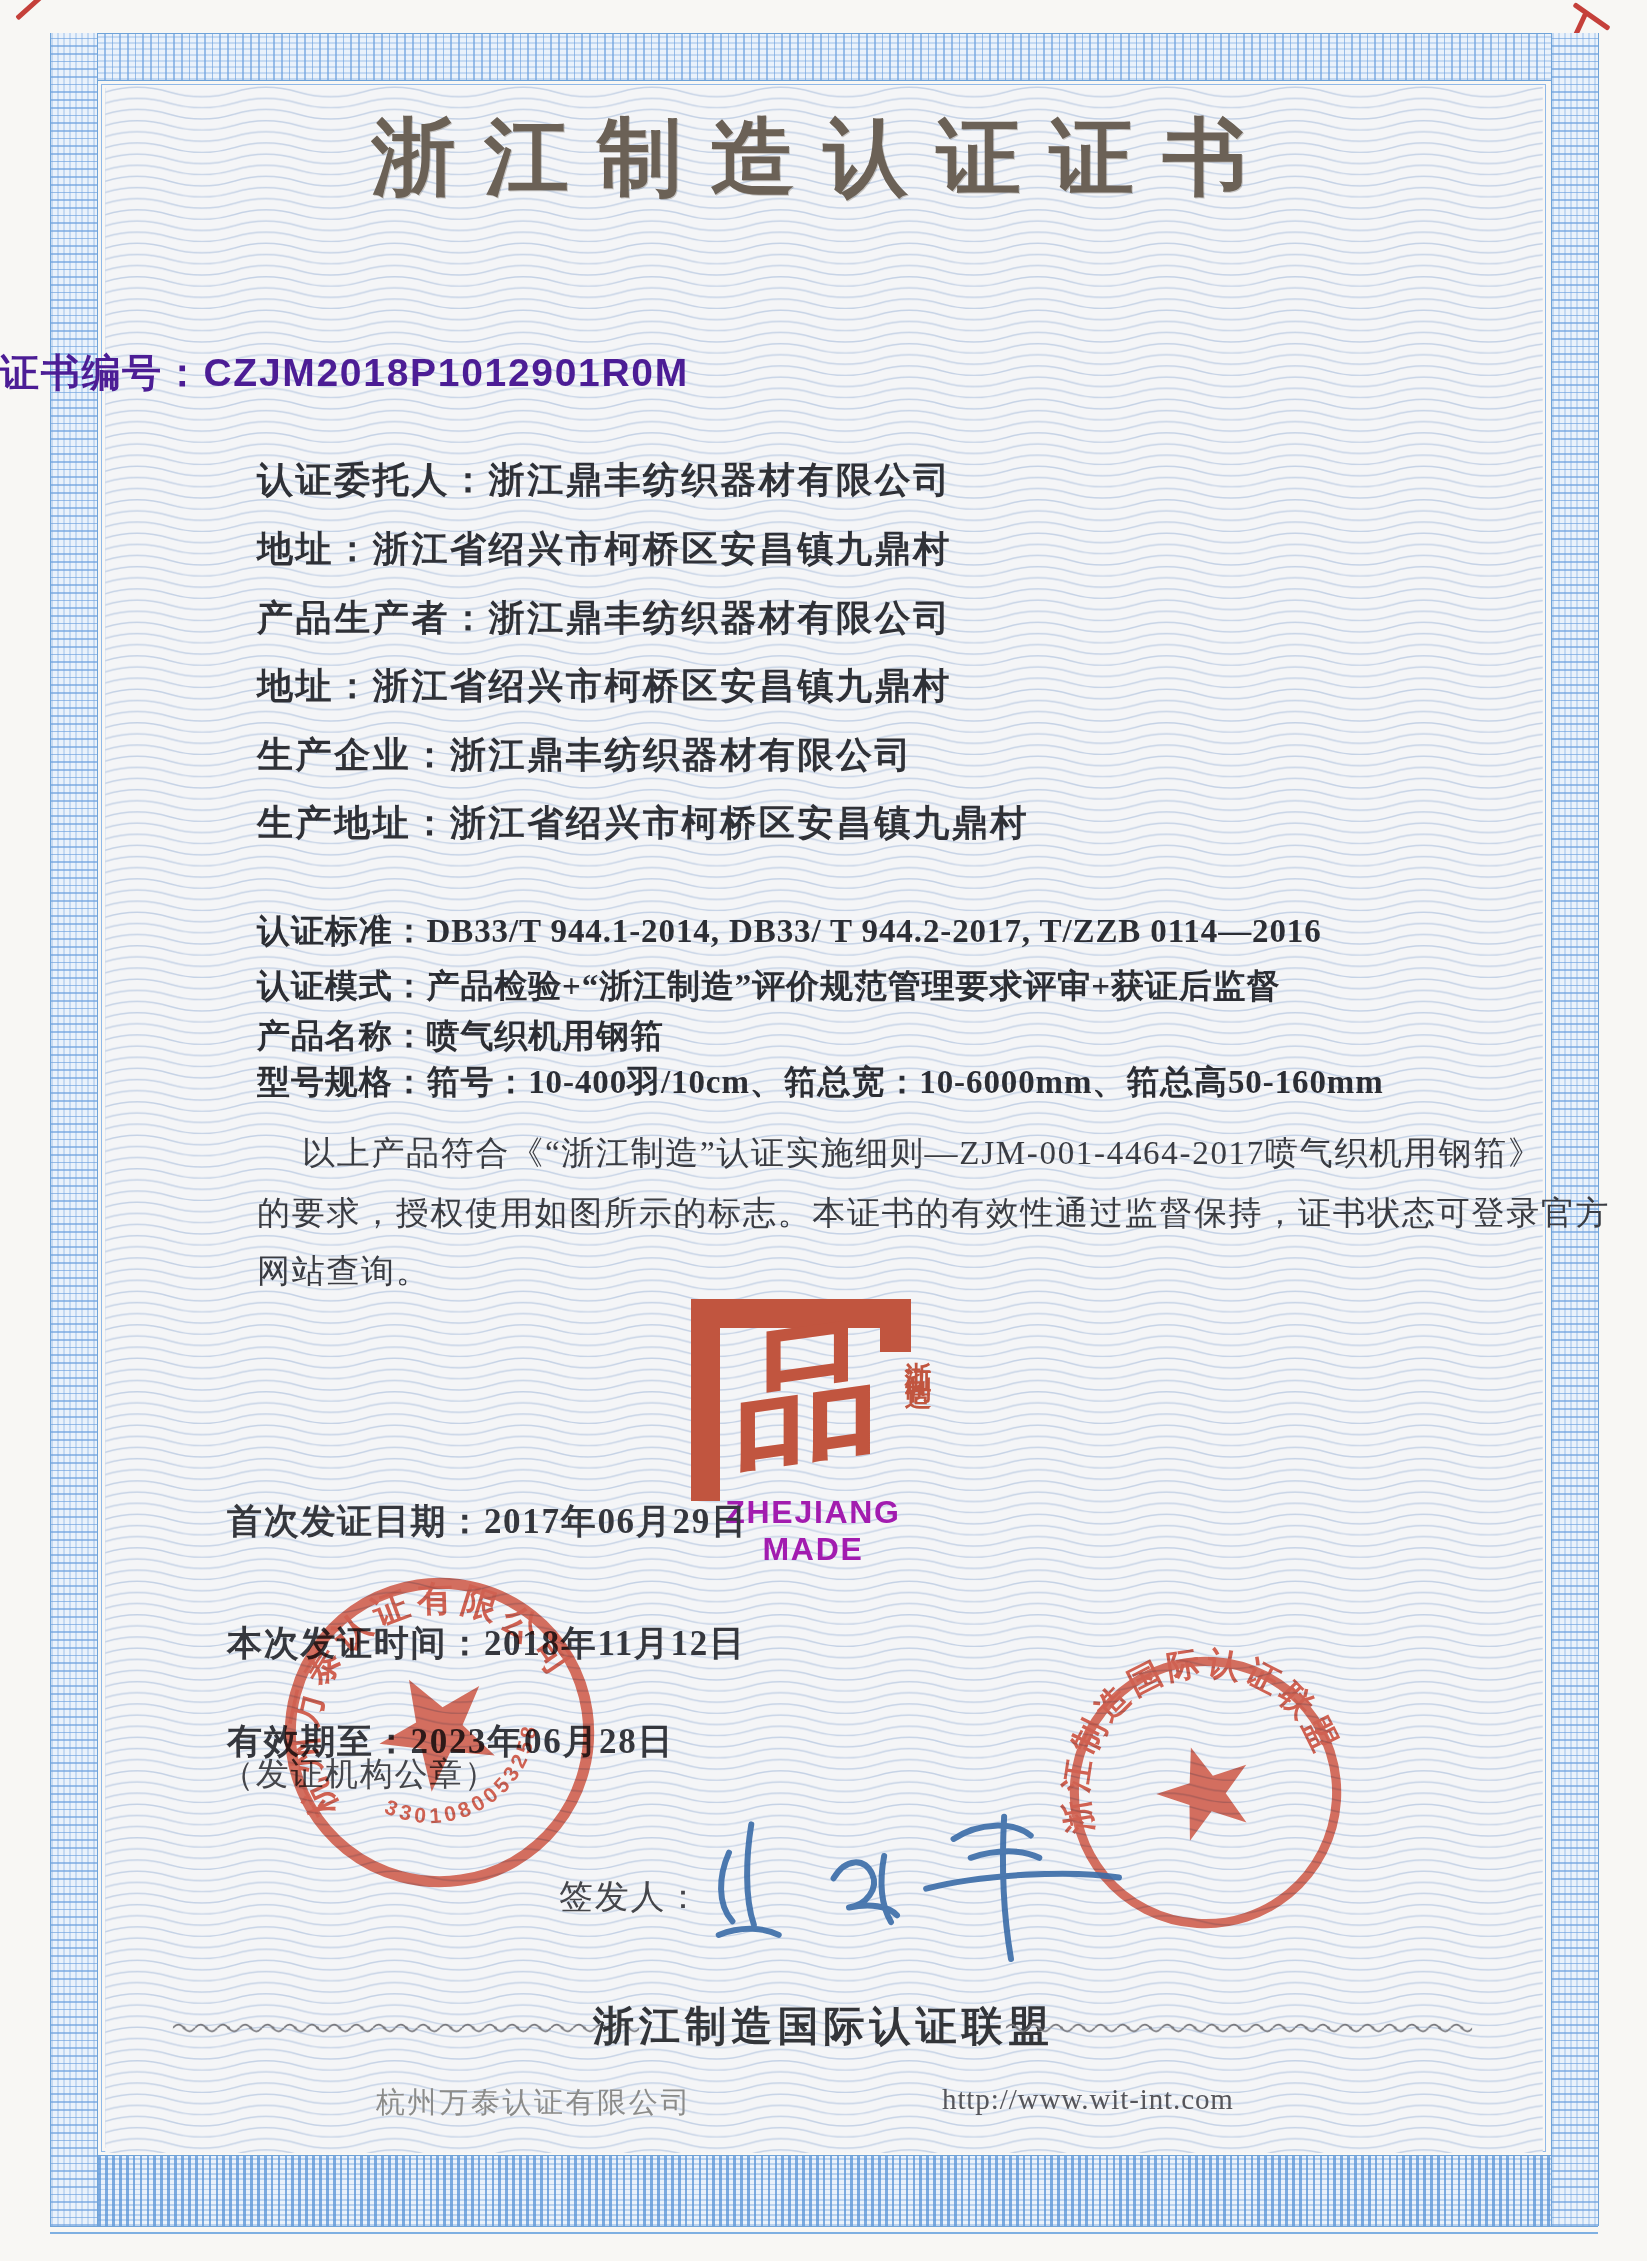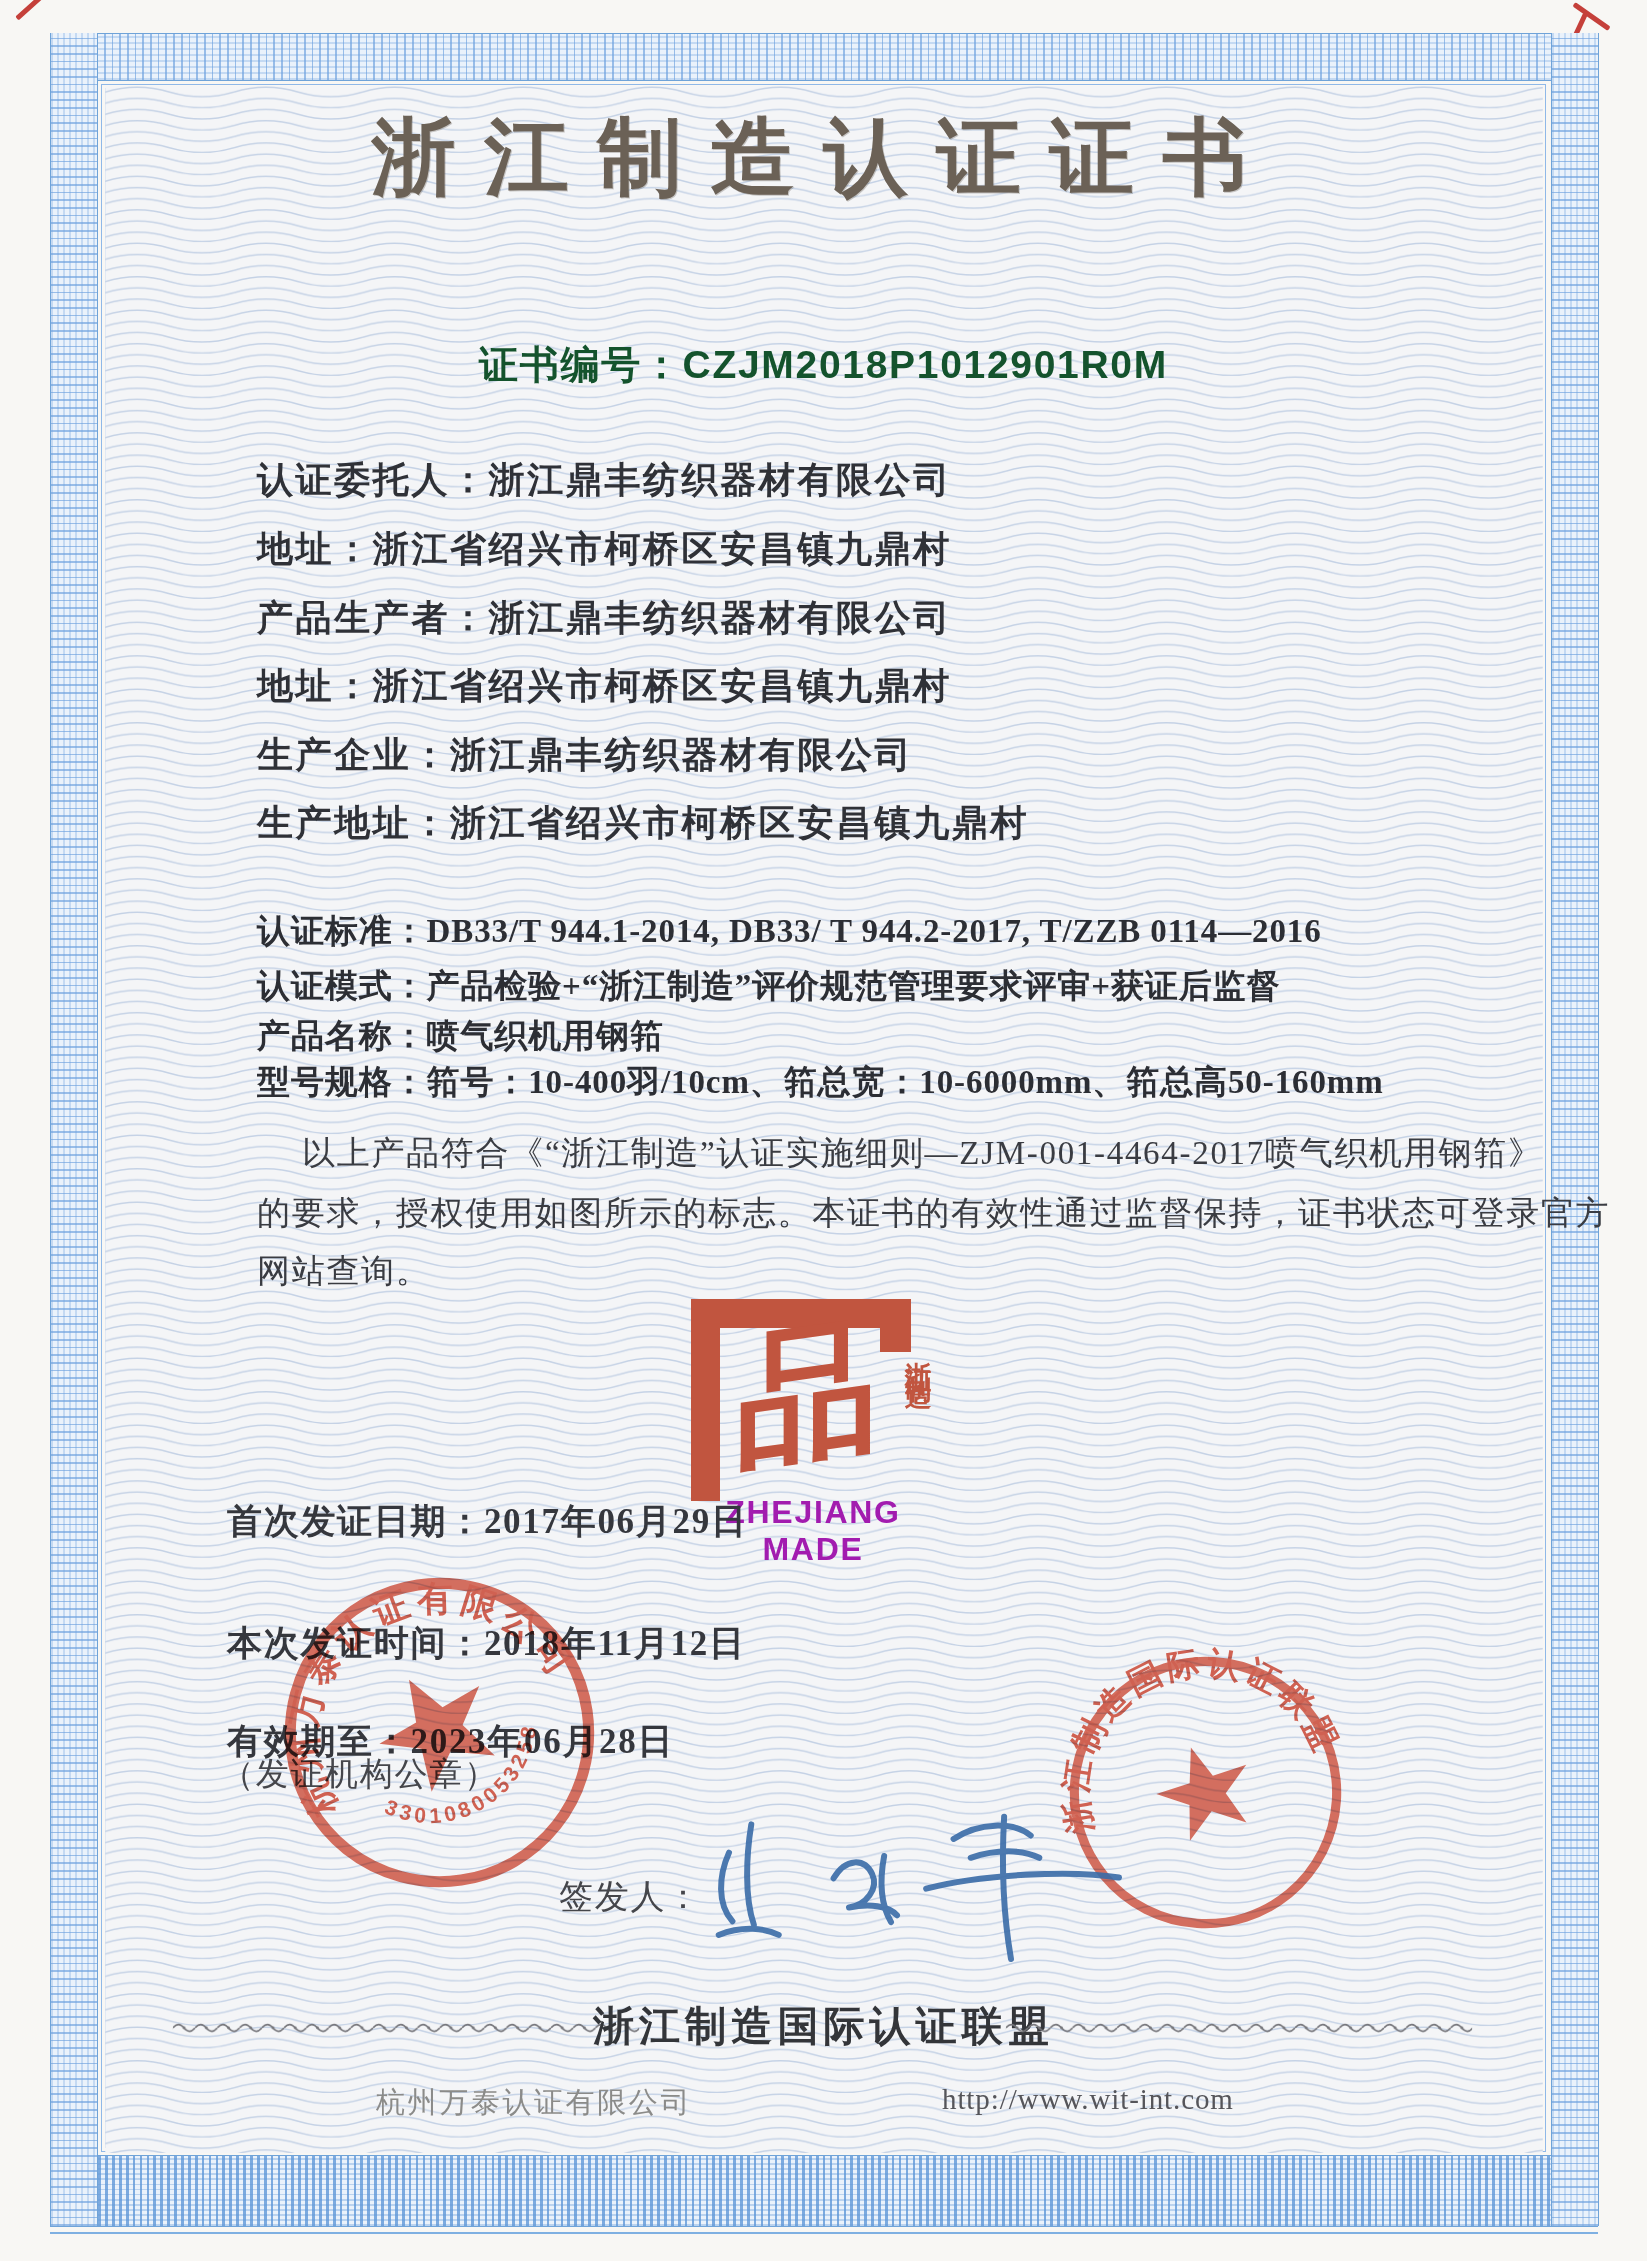--- a/index.html
+++ b/index.html
@@ -41,22 +41,22 @@
   .corner-mark{position:absolute;background:#c5403a;border-radius:1.7px;}
   
   .waves{position:absolute;left:105px;top:86px;z-index:0;}
   
   .title{
     position:absolute;left:0;top:101px;width:100%;text-align:center;z-index:2;
     font-size:84px;font-weight:bold;letter-spacing:29px;color:#6b6156;
     text-shadow:0.9px 0.9px 0 rgba(60,50,40,.25);
   }
   .certno{
-    position:absolute;left:0;top:338px;width:100%;text-align:center;z-index:2;
-    font-size:39px;font-weight:bold;color:#14532d;letter-spacing:1.7px;
+    position:absolute;left:0;top:346px;width:100%;text-align:left;z-index:2;
+    font-size:39px;font-weight:bold;color:#4c1d95;letter-spacing:1.7px;
   }
   .certno .num{font-family:"Liberation Sans", sans-serif;}
   .infoline{
     position:absolute;left:257px;z-index:2;
     font-size:36px;font-weight:bold;letter-spacing:2.6px;color:#2f3137;
   }
   .detline{
     position:absolute;left:257px;z-index:2;
     font-size:33px;font-weight:bold;letter-spacing:0.9px;color:#2c2e34;
   }

